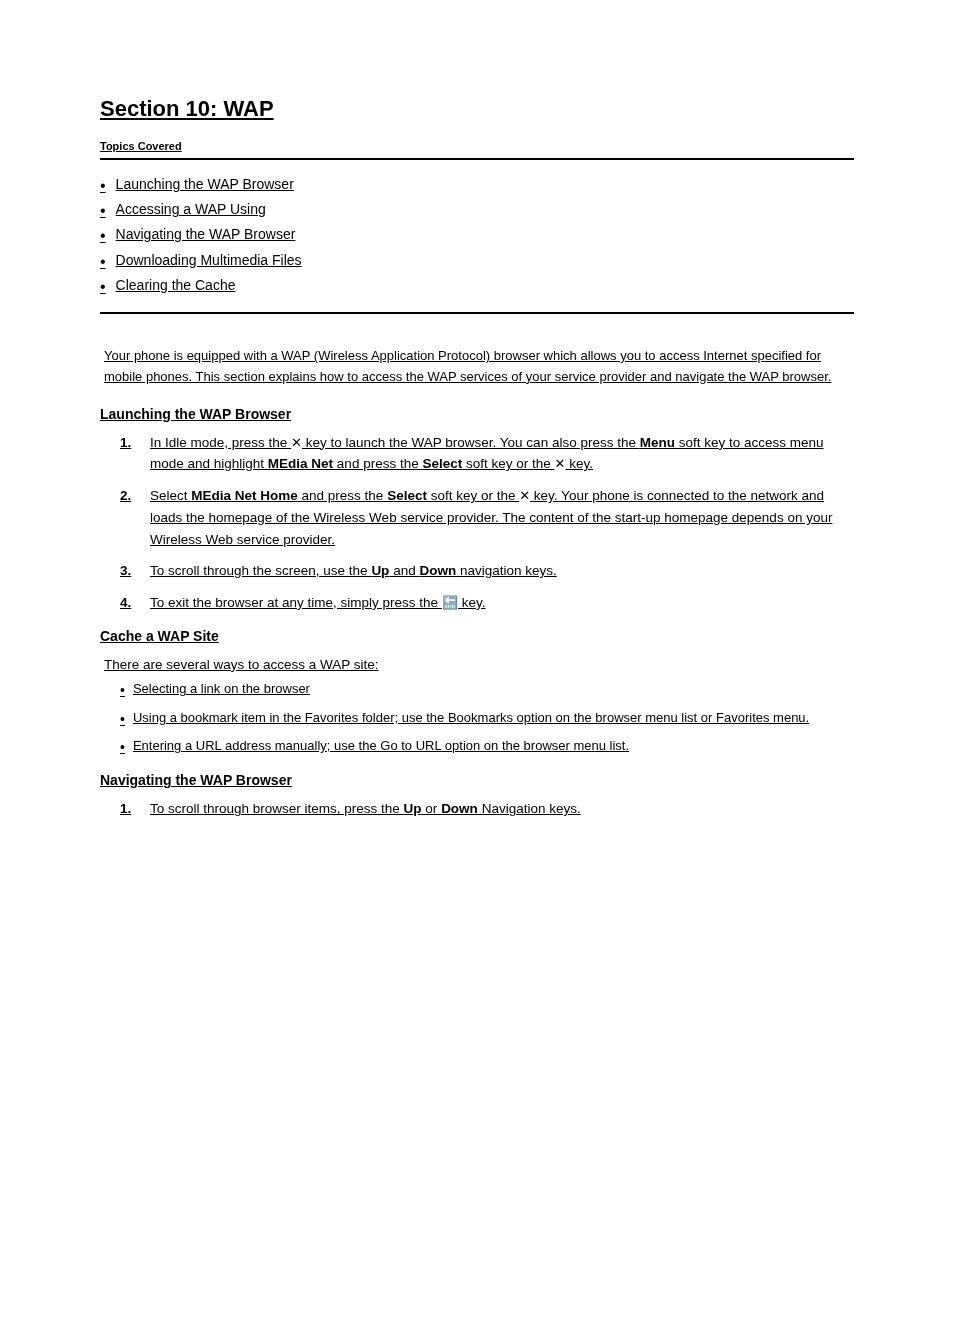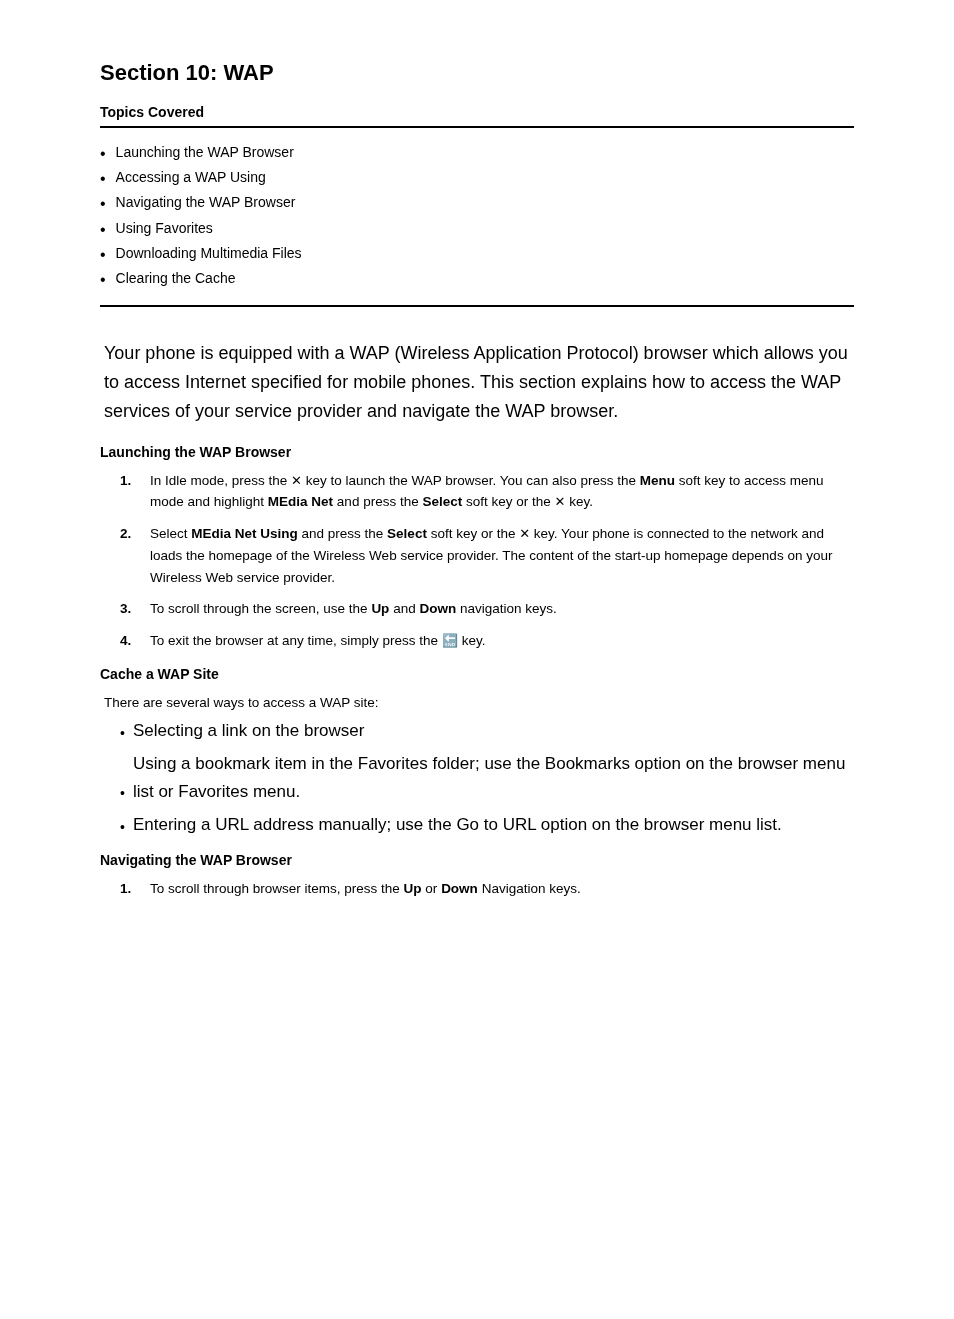--- a/index.html
+++ b/index.html
@@ -11,32 +11,33 @@
     body {
       background: #ffffff;
       font-family: Arial, Helvetica, sans-serif;
       font-size: 14px;
       color: #000000;
       width: 954px;
       min-height: 1319px;
     }
 
     .page {
-      padding: 60px 100px 60px 100px;
+      padding: 96px 100px 60px 100px;
       max-width: 954px;
+      text-decoration: underline;
     }
 
     .section-title {
       font-size: 22px;
       font-weight: bold;
       margin-bottom: 18px;
     }
 
     .topics-covered-label {
-      font-size: 14px;
+      font-size: 11px;
       font-weight: bold;
       margin-bottom: 6px;
     }
 
     .divider {
       border: none;
       border-top: 2px solid #000000;
       margin-bottom: 16px;
     }
 
@@ -60,21 +61,21 @@
     }
 
     .topics-list li::before {
       content: "•";
       margin-right: 10px;
       font-size: 16px;
       line-height: 1.2;
     }
 
     .intro-text {
-      font-size: 18px;
+      font-size: 13px;
       line-height: 1.6;
       margin-bottom: 18px;
       padding-left: 4px;
       margin-top: 32px;
     }
 
     .subsection-heading {
       font-size: 14px;
       font-weight: bold;
       margin-bottom: 10px;
@@ -105,23 +106,23 @@
     }
 
     .bullet-list {
       list-style: none;
       margin-left: 20px;
       margin-bottom: 14px;
     }
 
     .bullet-list li {
       display: flex;
-      align-items: flex-end;
+      align-items: flex-start;
       margin-bottom: 6px;
-      font-size: 17px;
+      font-size: 13px;
       line-height: 1.6;
     }
 
     .bullet-list li::before {
       content: "•";
       margin-right: 8px;
       font-size: 14px;
     }
 
     .access-intro {
@@ -162,43 +163,40 @@
     <li>
         <span>Launching the WAP Browser</span>
       </li>
     <li>
         <span>Accessing a WAP Using</span>
       </li>
     <li>
         <span>Navigating the WAP Browser</span>
       </li>
     <li>
-        <span>Using Favorites</span>
-      </li>
-    <li>
         <span>Downloading Multimedia Files</span>
       </li>
     <li>
         <span>Clearing the Cache</span>
       </li>
   </ul>
 
   <hr class="divider-bottom">
 
   <p class="intro-text">Your phone is equipped with a WAP (Wireless Application Protocol) browser which allows you to access Internet specified for mobile phones. This section explains how to access the WAP services of your service provider and navigate the WAP browser.</p>
 
   <h2 class="subsection-heading">Launching the WAP Browser</h2>
   <ol class="numbered-list">
     <li>
       <span class="num">1.</span>
       <span class="content">In Idle mode, press the <span class="icon-key">✕</span> key to launch the WAP browser. You can also press the <strong>Menu</strong> soft key to access menu mode and highlight <strong>MEdia Net</strong> and press the <strong>Select</strong> soft key or the <span class="icon-key">✕</span> key.</span>
     </li>
     <li>
       <span class="num">2.</span>
-      <span class="content">Select <strong>MEdia Net Using</strong> and press the <strong>Select</strong> soft key or the <span class="icon-key">✕</span> key. Your phone is connected to the network and loads the homepage of the Wireless Web service provider. The content of the start-up homepage depends on your Wireless Web service provider.</span>
+      <span class="content">Select <strong>MEdia Net Home</strong> and press the <strong>Select</strong> soft key or the <span class="icon-key">✕</span> key. Your phone is connected to the network and loads the homepage of the Wireless Web service provider. The content of the start-up homepage depends on your Wireless Web service provider.</span>
     </li>
     <li>
       <span class="num">3.</span>
       <span class="content">To scroll through the screen, use the <strong>Up</strong> and <strong>Down</strong> navigation keys.</span>
     </li>
     <li>
       <span class="num">4.</span>
       <span class="content">To exit the browser at any time, simply press the <span class="end-key-icon">🔚</span> key.</span>
     </li>
   </ol>

